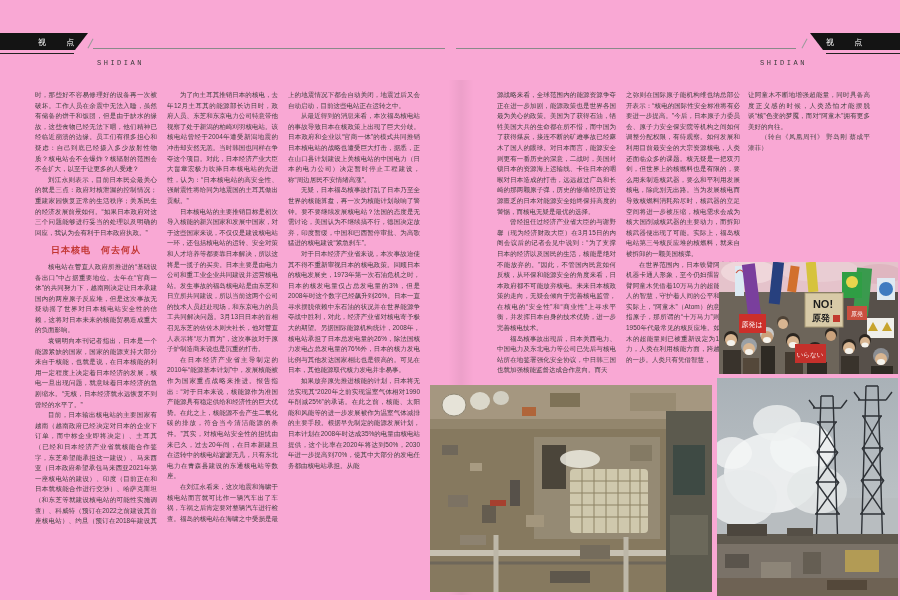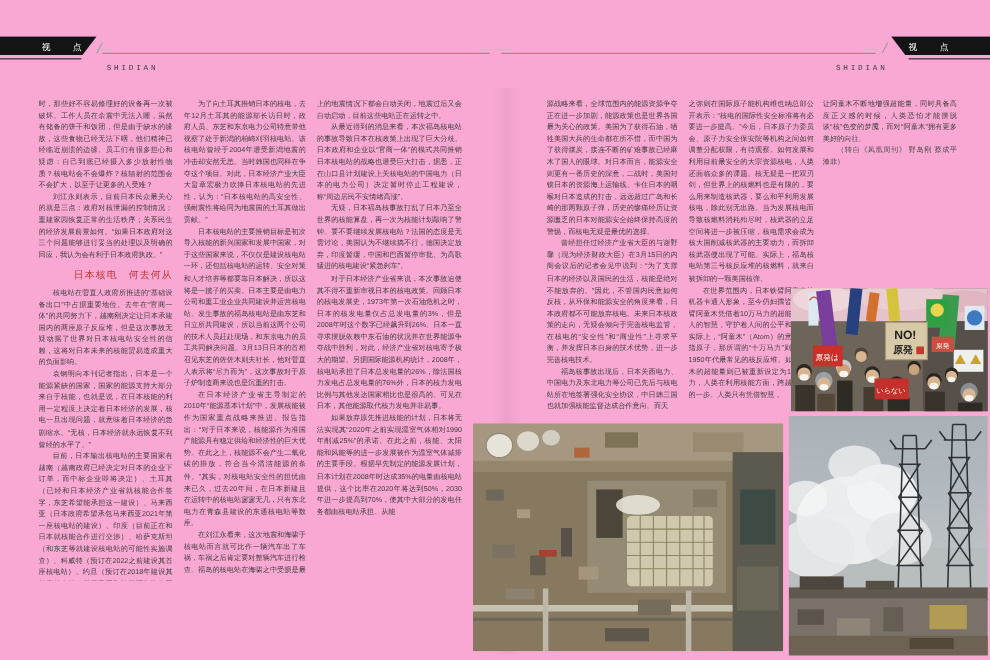--- a/index.html
+++ b/index.html
@@ -15,21 +15,21 @@
   .shidian{position:absolute;top:40px;font-size:7px;letter-spacing:2.5px;color:#3a3a3a;
            font-family:Liberation Mono, monospace;margin-top:19px;}
   .rule{position:absolute;height:1px;background:#8a8a8a;}
   .rule-sub{position:absolute;height:1px;background:#222;}
   .slash{position:absolute;width:1px;height:11px;background:#9a9a9a;transform:rotate(28deg);}
   
   .col{position:absolute;font-size:6.5px;line-height:10.6px;color:#404040;
        text-align:justify;text-justify:inter-ideograph;overflow:hidden;}
   .col p{margin:0;text-indent:2em;}
   .col p.cont{text-indent:0;}
-  .sec-head{color:#c23531;font-size:9px;font-weight:normal;text-align:right;
+  .sec-head{color:#c23531;font-size:9px;font-weight:bold;text-align:center;
             letter-spacing:1px;margin:7px 0 6px 0;text-indent:0;}
   .credit{margin-top:4px;text-indent:1em;color:#4a4a4a;}
   
   .photo{position:absolute;display:block;}
   .fold{position:absolute;left:448px;top:80px;width:26px;height:515px;
         background:linear-gradient(90deg,rgba(0,0,0,0) 0%,rgba(0,0,0,0.05) 50%,rgba(0,0,0,0) 100%);}
 </style>
 </head>
 <body>
 

